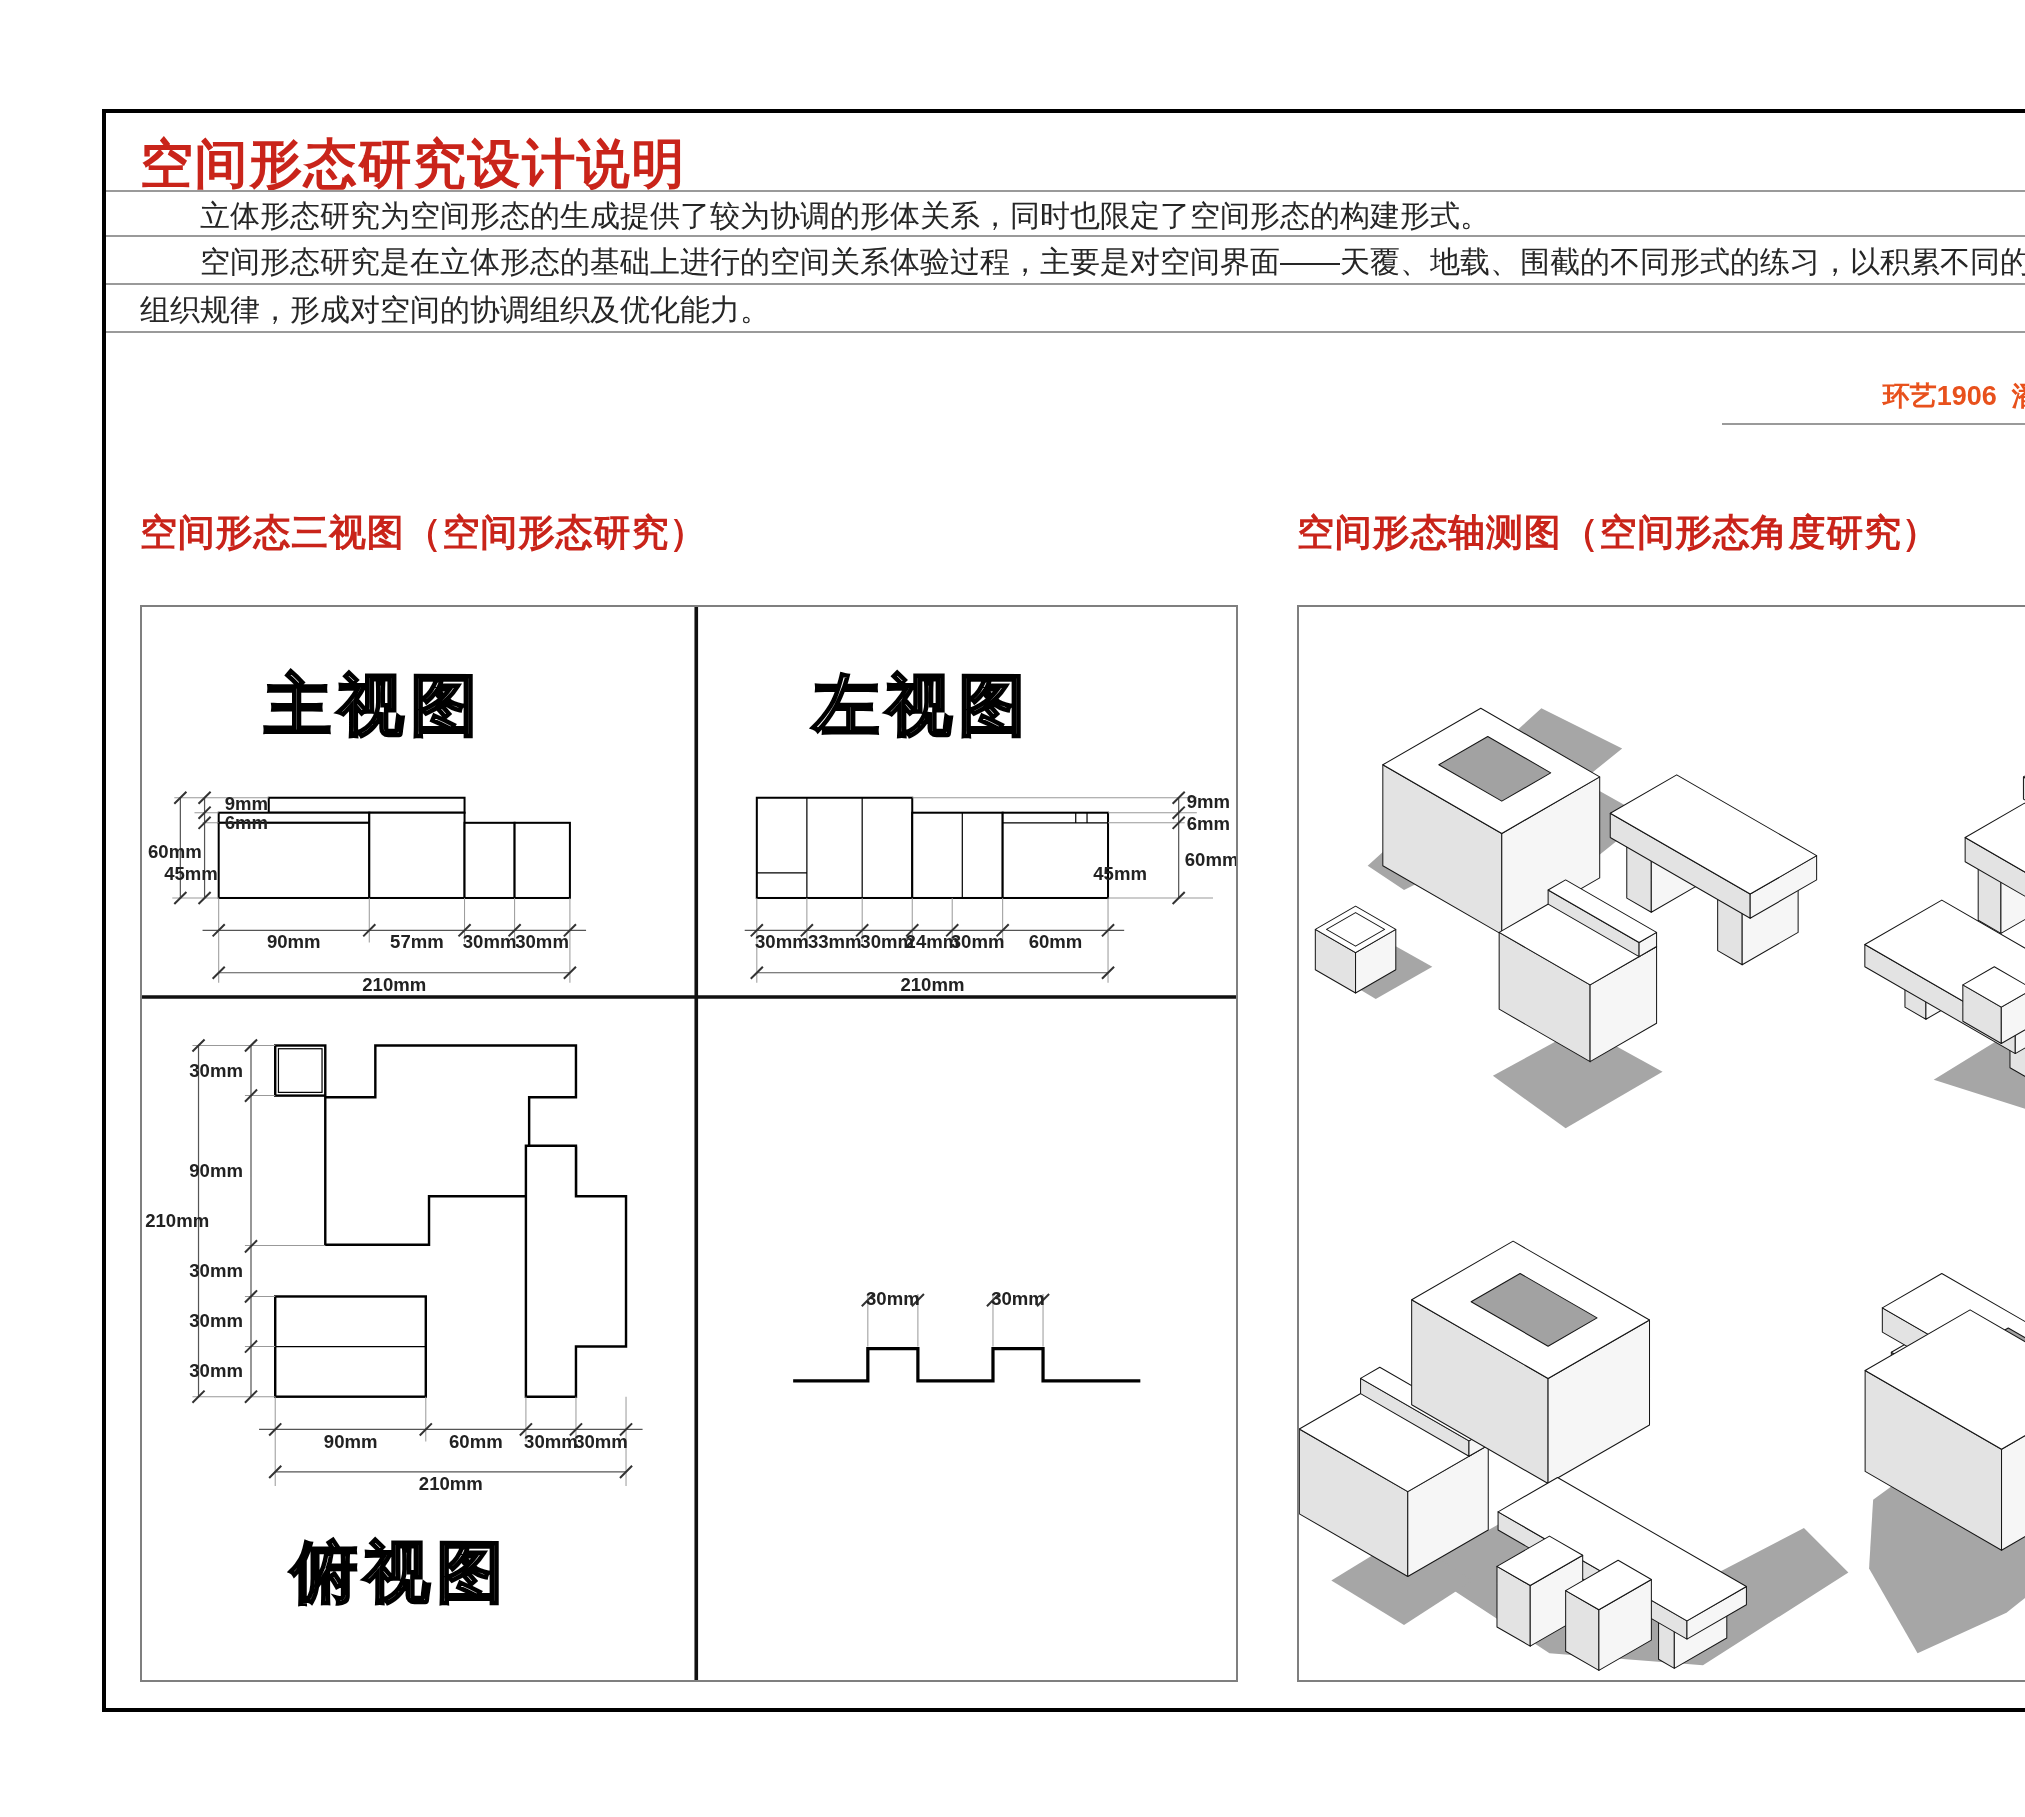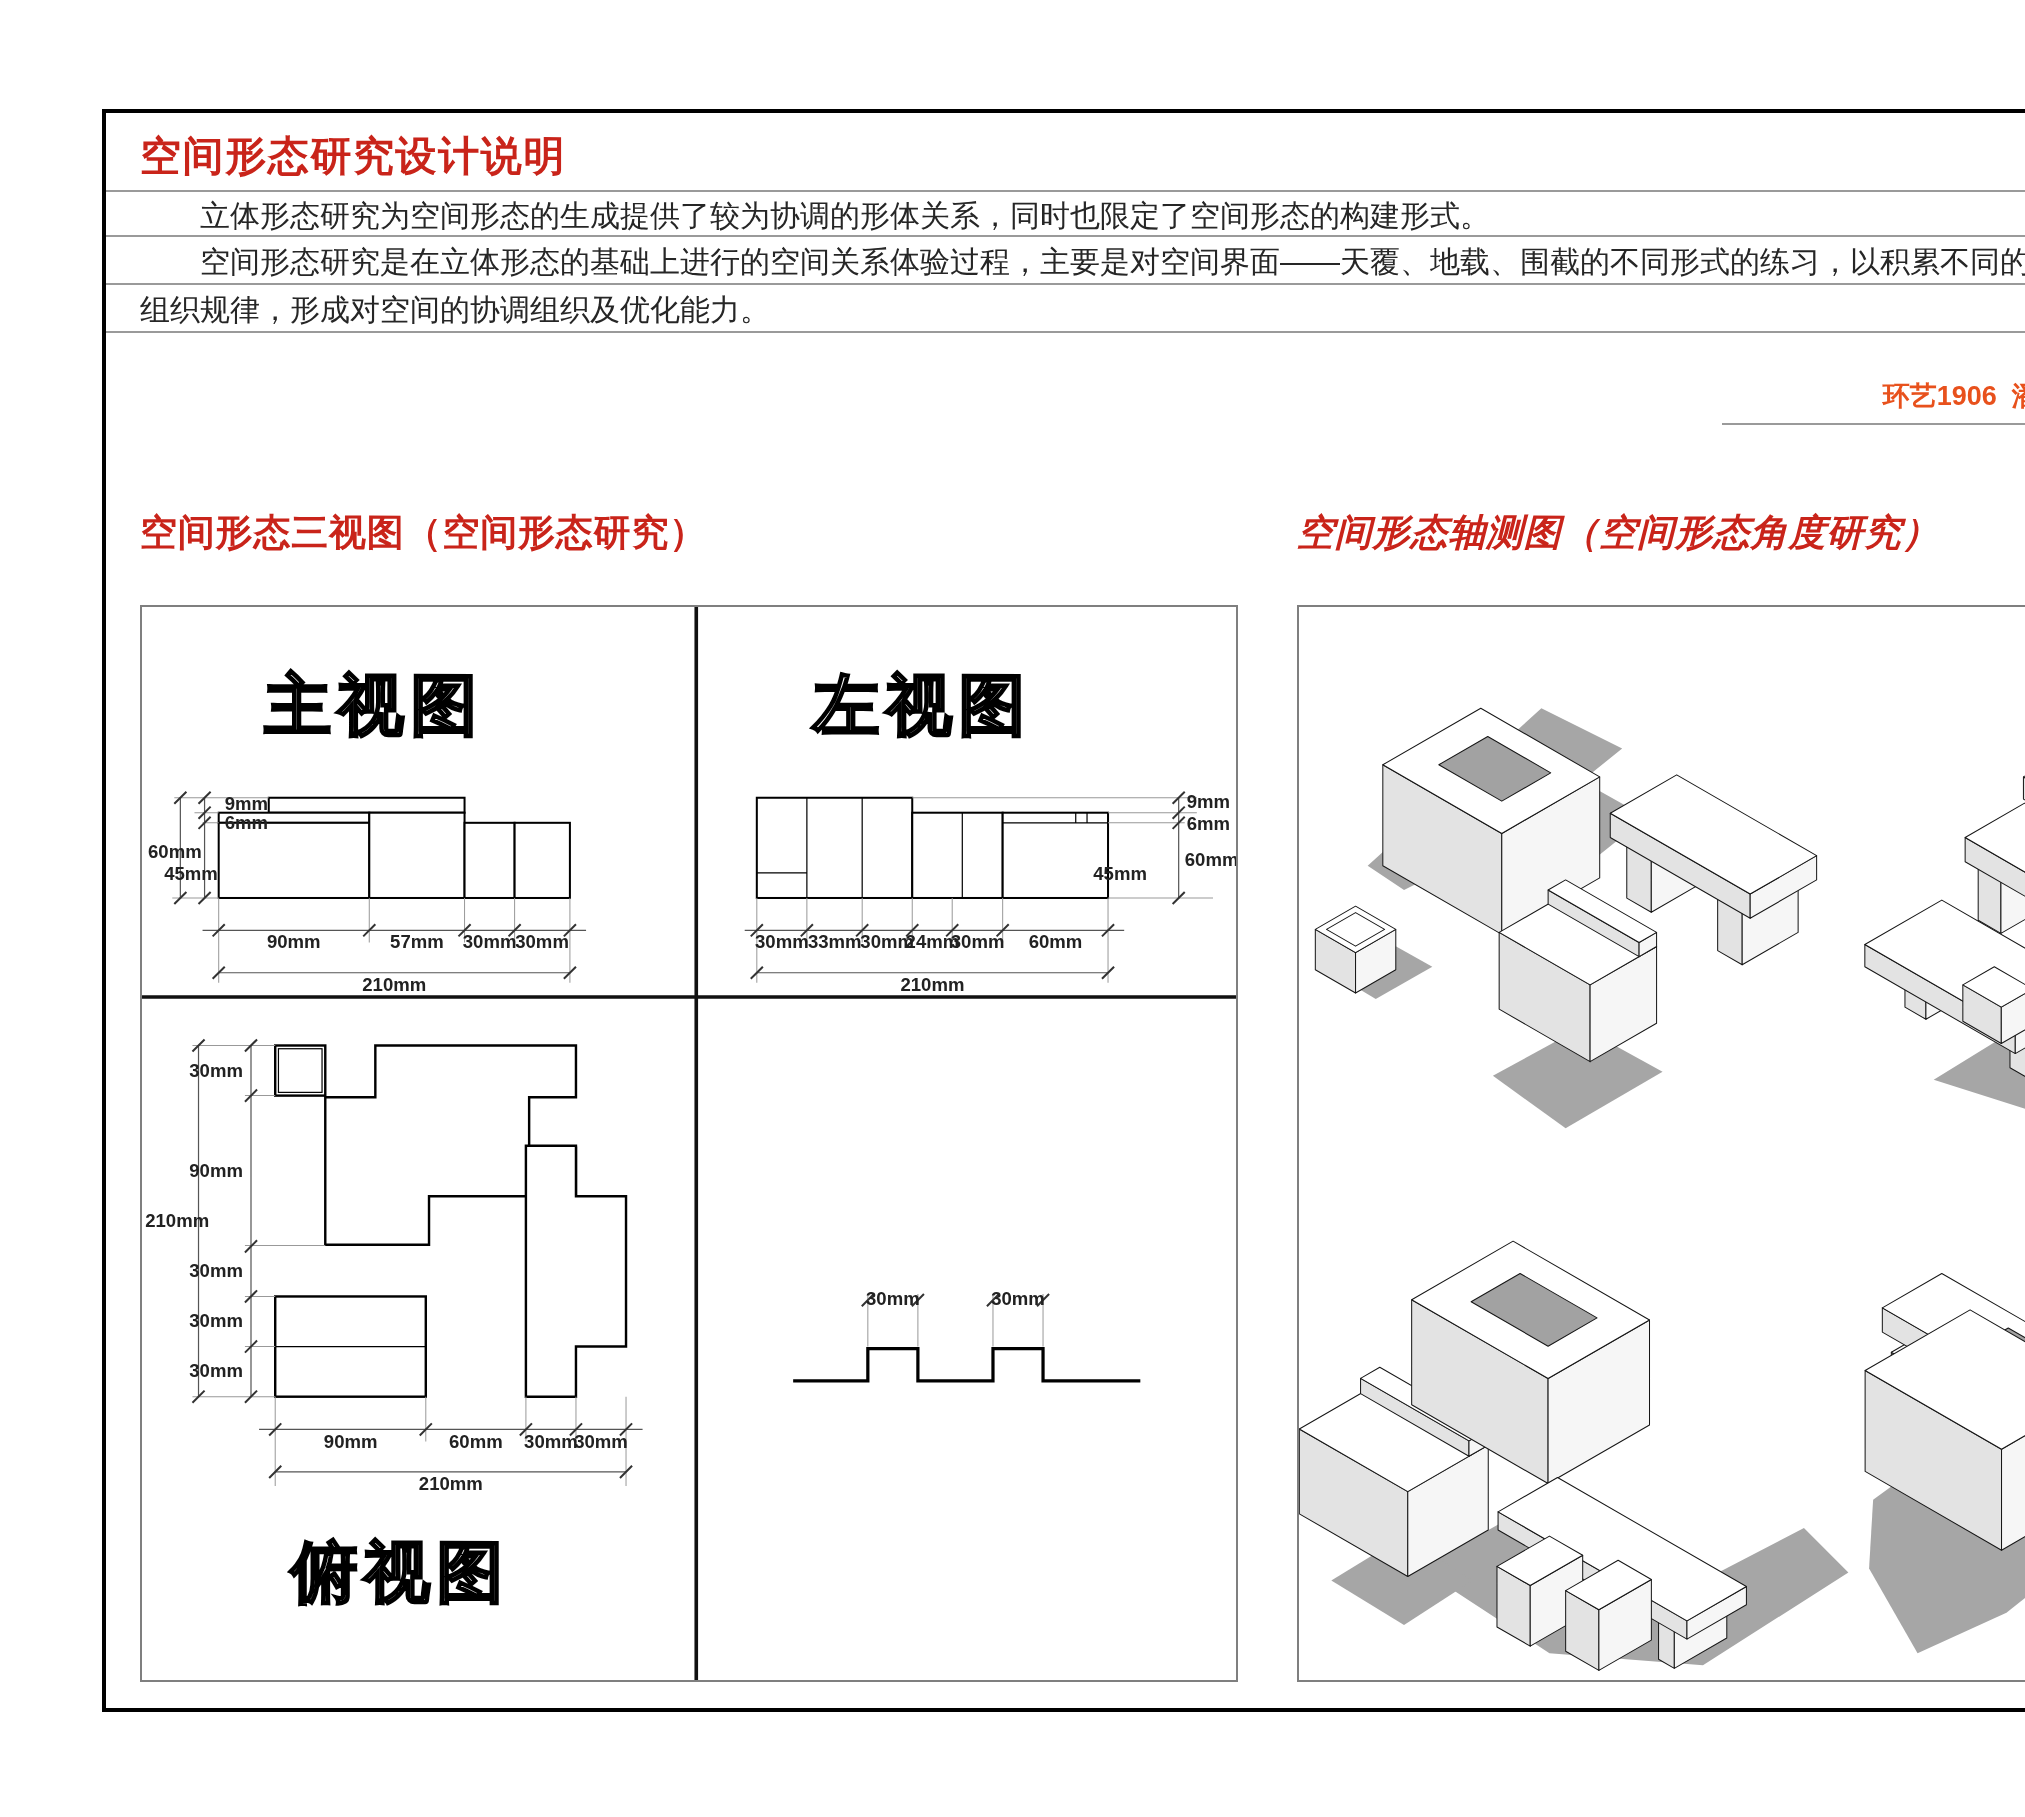--- a/index.html
+++ b/index.html
@@ -1,35 +1,35 @@
 <!DOCTYPE html>
 <html style="font-size:6.5px"><head>
 <meta charset="utf-8">
 <style>
   html,body{margin:0;padding:0;background:#ffffff;}
   .screen{position:relative;width:2535px;height:1818px;background:#fff;
           font-family:"Liberation Sans",sans-serif;overflow:hidden;}
   .frame{position:absolute;left:102px;top:109px;width:2331px;height:1603px;
          border:4px solid #000;box-sizing:border-box;background:#fff;}
-  .page-title{position:absolute;left:34px;top:16px;font-size:41px;font-weight:600;
+  .page-title{position:absolute;left:34px;top:16px;font-size:53px;font-weight:600;
               color:#c9241a;letter-spacing:1.6px;white-space:pre;}
   .rule{position:absolute;left:0;right:0;height:2.4px;background:#9a9a9a;}
   .ruled{position:absolute;left:0;right:0;box-sizing:border-box;padding:0 34px;
          font-size:30px;color:#262626;white-space:nowrap;overflow:hidden;
          border-bottom:2.4px solid #9a9a9a;}
   .indent{text-indent:2em;}
   .l1{top:81px;height:43px;line-height:43px;}
   .l2{top:126px;height:46px;line-height:45px;}
   .l3{top:175px;height:45px;line-height:44px;}
   .signature{position:absolute;right:18px;top:265px;width:689px;text-align:center;
              font-size:27px;font-weight:bold;color:#e8511c;border-bottom:2.4px solid #9a9a9a;
              padding-bottom:9px;white-space:pre;}
   .section-heading{position:absolute;top:395px;font-size:37px;font-weight:600;
                    color:#c9241a;letter-spacing:0.8px;white-space:pre;}
-  .h-left{left:34px;text-align:right;} .h-right{left:1191px;font-style:italic;}
+  .h-left{left:34px;text-align:right;} .h-right{left:1191px;}
   .panel{position:absolute;top:492px;height:1077px;border:2.8px solid #7f7f7f;
          box-sizing:border-box;background:#fff;text-align:right;}
   .p-left{left:34px;width:1098px;}
   .p-right{left:1191px;width:1127px;display:grid;grid-template-columns:1fr 1fr;
            grid-template-rows:1fr 1fr;}
   .p-left svg{position:absolute;left:0;top:0;width:100%;height:100%;}
   .p-right svg{width:100%;height:100%;}
   
   .shape{fill:#fff;stroke:#000;stroke-width:5;}
   .shape6{fill:#fff;stroke:#000;stroke-width:6;}

